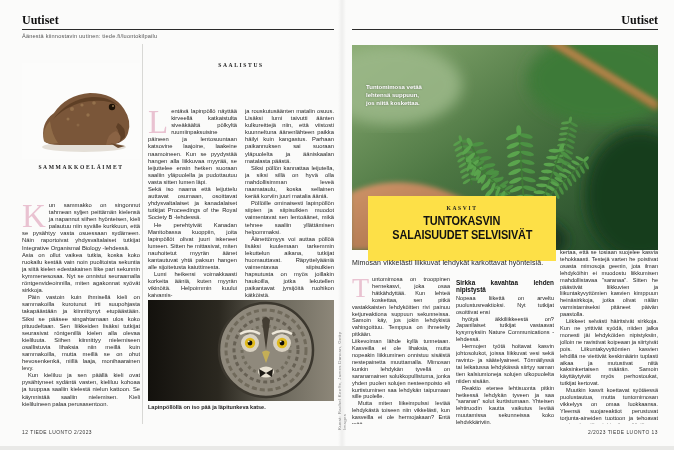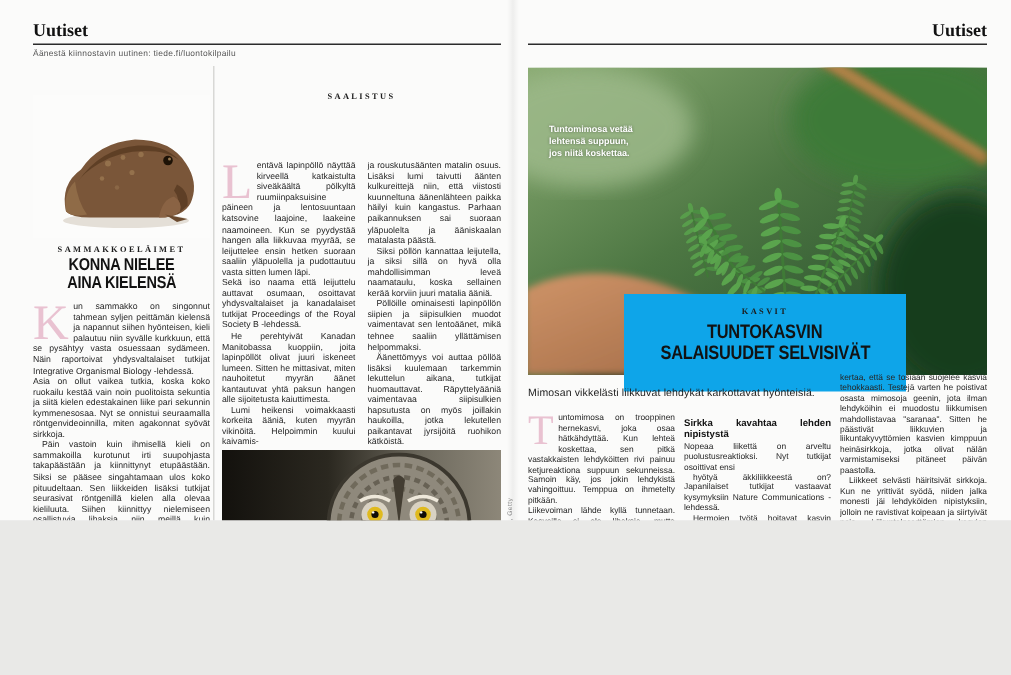--- a/index.html
+++ b/index.html
@@ -1,16 +1,16 @@
 <!DOCTYPE html>
 <html><head>
 <meta charset="utf-8">
 <style>
   html,body{margin:0;padding:0;background:#e9e9e7;}
-  .spread{position:relative;width:674px;height:347px;background:#fbfbfa;overflow:hidden;
+  .spread{position:relative;width:674px;height:446px;background:#fbfbfa;overflow:hidden;
           font-family:"Liberation Sans",sans-serif;color:#262626;}
   .abs{position:absolute;}
   
   .mast{font-family:"Liberation Serif",serif;font-weight:bold;font-size:12px;color:#111;}
   .rule{height:1px;background:#2b2b2b;}
   .tagline{font-size:5.6px;color:#555;letter-spacing:.2px;}
   
   .kicker{font-family:"Liberation Serif",serif;font-weight:bold;font-size:5.6px;
           letter-spacing:1.6px;text-align:center;color:#1c1c1c;}
   .headline{font-weight:700;text-align:center;color:#121212;line-height:1.04;}
@@ -26,21 +26,21 @@
   .dropcap.small{font-size:28px;line-height:22px;}
   .subhead{font-weight:bold;font-size:6.4px;line-height:7.4px;margin:3px 0 1px 0;color:#111;}
   .caption{font-weight:bold;font-size:5.5px;color:#222;}
   .overlay-caption p{margin:0;font-weight:bold;font-size:6px;line-height:8.2px;color:#ffffff;
                      text-shadow:0 0 2px rgba(0,0,0,.45);}
   .lede{font-size:7px;color:#1d1d1d;letter-spacing:.1px;}
   .footer{font-size:4.9px;letter-spacing:.5px;color:#333;}
   .credit{font-size:4.4px;color:#8a8a8a;writing-mode:vertical-rl;transform:rotate(180deg);letter-spacing:.3px;}
   .colrule{width:1px;background:#d8d8d5;}
   .spine{background:linear-gradient(90deg,rgba(0,0,0,0) 0%,rgba(0,0,0,.05) 50%,rgba(0,0,0,0) 100%);}
-  .titlebox{background:#0ea5e9;text-align:center;margin-left:48px;}
+  .titlebox{background:#fde047;text-align:center;}
   .photo{display:block;}
 </style>
 </head>
 <body>
 
 <div class="spread">
 
   <div class="abs mast" style="left:22px;top:13px;">Uutiset</div>
   <div class="abs rule" style="left:22px;top:29px;width:312px;"></div>
   <div class="abs tagline" style="left:22px;top:33px;width:312px;">Äänestä kiinnostavin uutinen: tiede.fi/luontokilpailu</div>
@@ -60,24 +60,20 @@
         <circle cx="56" cy="62" r="1.5" fill="#8a6746"></circle>
       <circle cx="90" cy="44" r="3.2" fill="#1d1206"></circle>
       <circle cx="91" cy="43" r="1" fill="#caa36f" opacity=".7"></circle>
       <path d="M96,60 Q104,64 103,74 L96,80 Q99,70 94,64 Z" fill="#5e3f26"></path>
       <path d="M84,82 Q86,70 94,68 Q100,72 98,78 Q94,82 84,82 Z" fill="#8a6344"></path>
       <path d="M88,80 L103,83 L96,85 Z" fill="#6b4a2e"></path>
     </svg>
   </div>
 
   <div class="abs kicker" style="left:22px;top:164px;width:118px;">SAMMAKKOELÄIMET</div>
-  <div class="abs headline" style="left:12px;top:172px;width:138px;font-size:11.5px;">
-    <span class="cond">KONNA NIELEE</span><br>
-    <span class="cond">AINA KIELENSÄ</span>
-  </div>
   <div class="abs bodycol" style="left:22px;top:202px;width:118px;height:222px;">
     <p class="lead"><span class="dropcap">K</span><span>un sammakko on singonnut tahmean syljen peittämän kielensä ja napannut siihen hyönteisen, kieli palautuu niin syvälle kurkkuun, että se pysähtyy vasta osuessaan sydämeen. Näin raportoivat yhdysvaltalaiset tutkijat Integrative Organismal Biology -lehdessä.</span></p>
     <span></span>
   <p>Asia on ollut vaikea tutkia, koska koko ruokailu kestää vain noin puolitoista sekuntia ja siitä kielen edestakainen liike pari sekunnin kymmenesosaa. Nyt se onnistui seuraamalla röntgenvideoinnilla, miten agakonnat syövät sirkkoja.</p><p>Päin vastoin kuin ihmisellä kieli on sammakoilla kurotunut irti suupohjasta takapäästään ja kiinnittynyt etupäästään. Siksi se pääsee singahtamaan ulos koko pituudeltaan. Sen liikkeiden lisäksi tutkijat seurasivat röntgenillä kielen alla olevaa kieliluuta. Siihen kiinnittyy nielemiseen osallistuvia lihaksia niin meillä kuin sammakoilla, mutta meillä se on ohut hevosenkenkä, niillä laaja, monihaarainen levy.</p><p>Kun kieliluu ja sen päällä kieli ovat pysähtyneet sydäntä vasten, kieliluu kohoaa ja tuuppaa saaliin kielestä nielun kattoon. Se käynnistää saaliin nielemisen. Kieli kieliluineen palaa perusasentoon.</p></div>
 
   <div class="abs colrule" style="left:142px;top:44px;height:380px;"></div>
 
   <div class="abs kicker" style="left:148px;top:62px;width:186px;">SAALISTUS</div>
   <div class="abs bodycol" style="left:148px;top:108px;width:89px;height:189px;">
     <p class="lead"><span class="dropcap">L</span><span>entävä lapinpöllö näyttää kirveellä katkaistulta siveäkäältä pölkyltä ruumiinpaksuisine päineen ja lentosuuntaan katsovine laajoine, laakeine naamoineen. Kun se pyydystää hangen alla liikkuvaa myyrää, se leijuttelee ensin hetken suoraan saaliin yläpuolella ja pudottautuu vasta sitten lumen läpi.</span></p>

